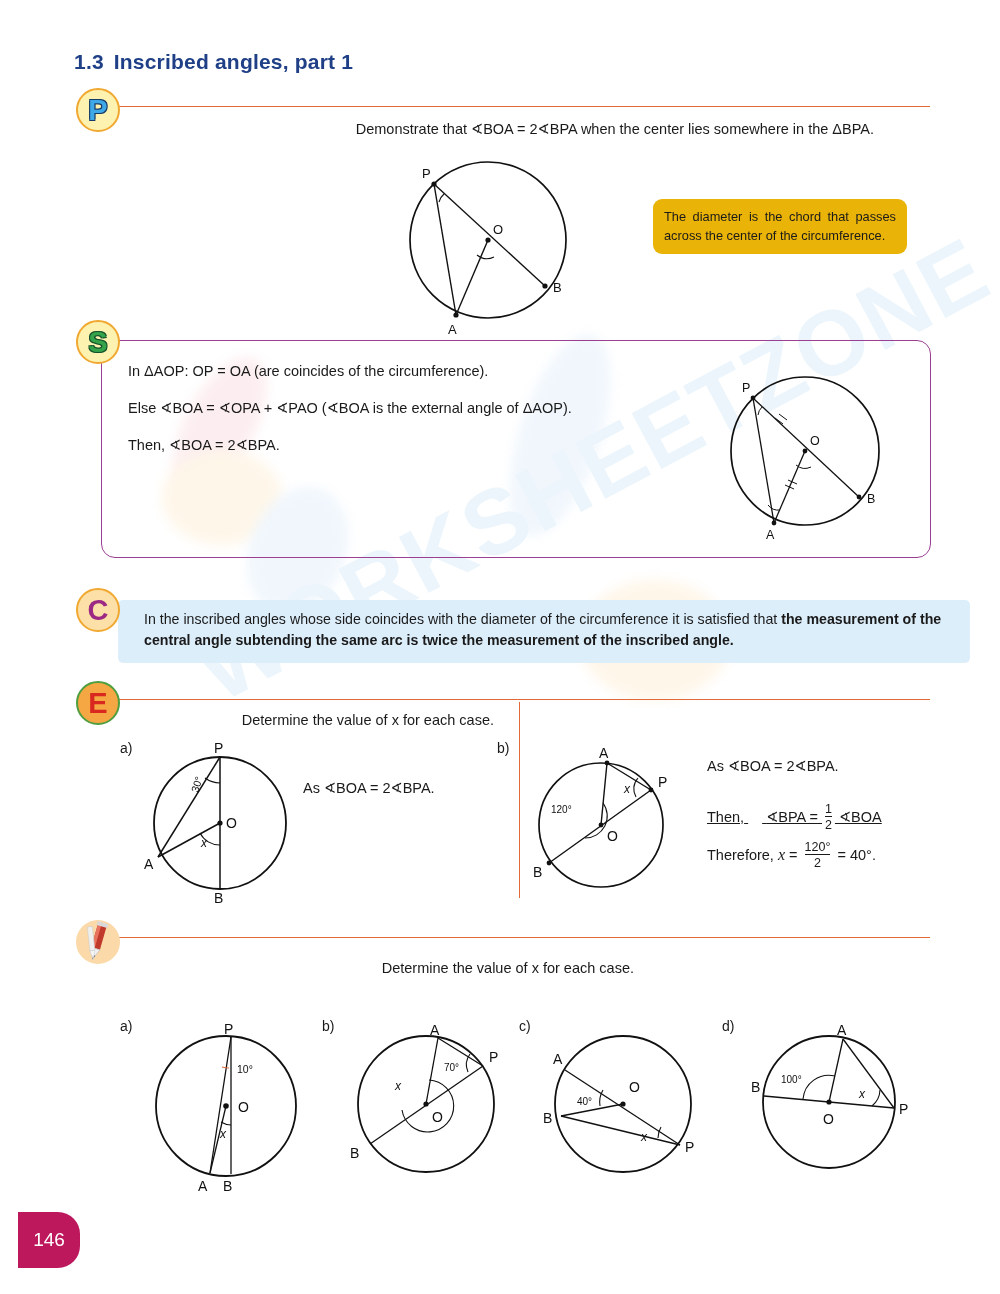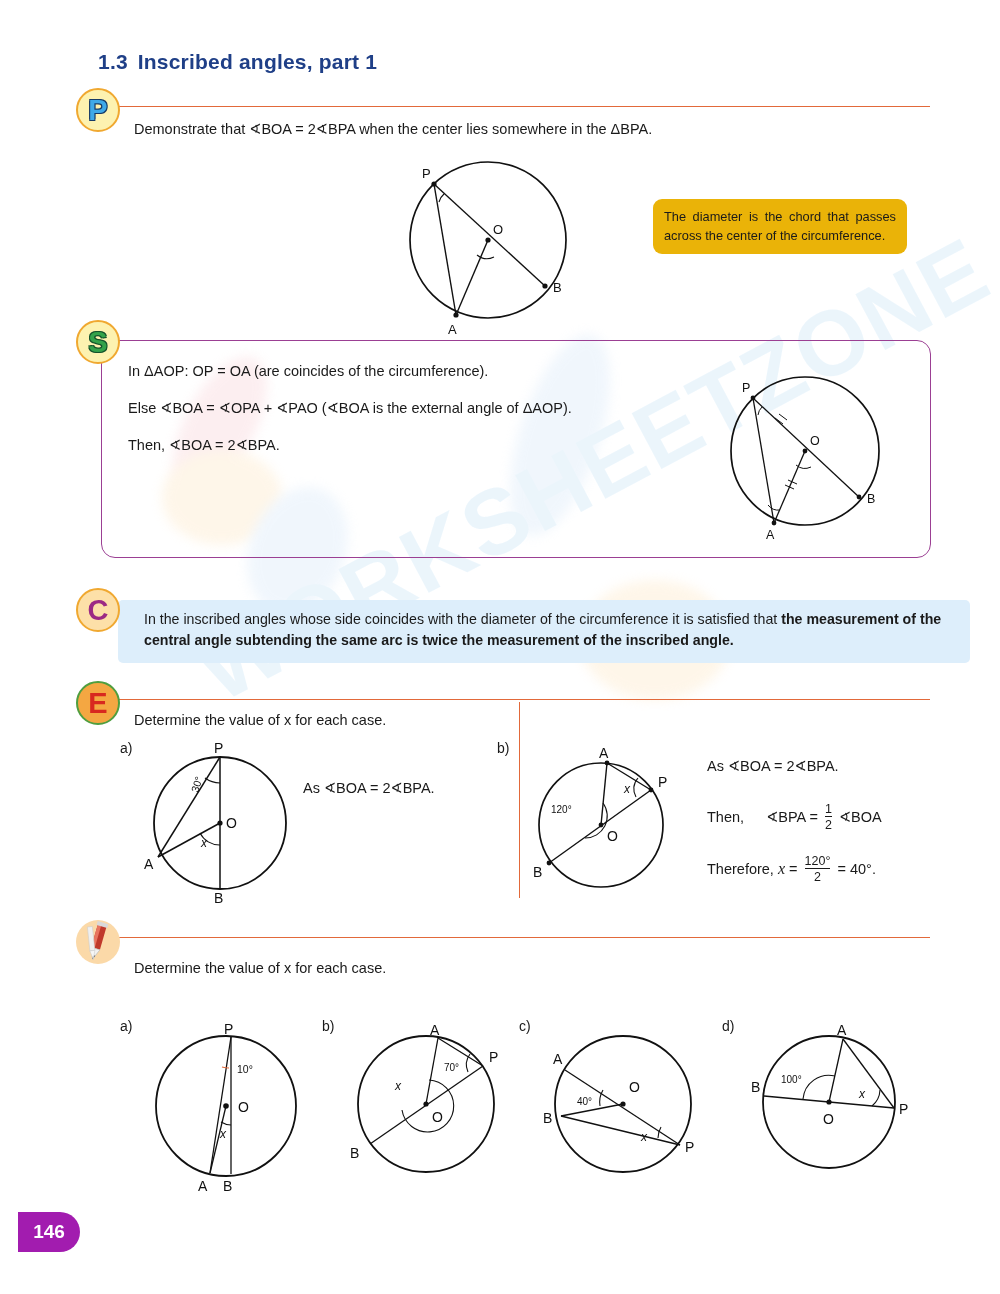--- a/index.html
+++ b/index.html
@@ -53,21 +53,20 @@
   
   .page { position: relative; z-index: 2; }
 
   .section-title {
     position: absolute;
     left: 74px; top: 50px;
     font-size: 21px;
     font-weight: 700;
     color: #1f3f87;
     letter-spacing: .2px;
-    margin-left: 24px;
   }
   .section-title .num { margin-right: 10px; }
 
   
   .badge {
     position: absolute;
     width: 40px; height: 40px;
     border-radius: 50%;
     display: flex; align-items: center; justify-content: center;
     font-weight: 800;
@@ -86,20 +85,21 @@
   }
   .rule-p { left: 118px; top: 106px; width: 812px; }
   .rule-e { left: 118px; top: 699px; width: 812px; }
   .rule-x { left: 118px; top: 937px; width: 812px; }
 
   .body-text {
     position: absolute;
     font-size: 14.5px;
     line-height: 1.55;
     color: #1a1a1a;
+    text-align: right;
   }
 
   .prompt-p   { left: 134px; top: 118px; width: 740px; }
   .ex-prompt-1{ left: 134px; top: 709px; width: 360px; }
   .ex-prompt-2{ left: 134px; top: 957px; width: 500px; }
 
   
   .tip-box {
     position: absolute;
     left: 653px; top: 199px;
@@ -184,26 +184,26 @@
     width: 44px; height: 44px;
     border-radius: 50%;
     background: #fbd9a8;
     z-index: 5;
   }
 
   
   .page-num {
     position: absolute;
     left: 18px; top: 1212px;
-    width: 62px; height: 40px;
-    background: #a21caf;
+    width: 62px; height: 56px;
+    background: #be185d;
     border-radius: 0 22px 22px 0;
     color: #ffffff;
     font-size: 19px;
-    display: flex; align-items: center; justify-content: center; font-weight: bold;
+    display: flex; align-items: center; justify-content: center;
   }
 
   svg { overflow: visible; }
   .fig { position: absolute; }
   .fig text { font-family: "Liberation Sans", sans-serif; fill:#111; }
 </style>
 </head>
 <body>
 
 <div class="watermark">
@@ -330,21 +330,21 @@
     <path d="M 109 52 A 16 16 0 0 1 111 33" fill="none" stroke="#111" stroke-width="1.1"></path>
     <text x="72" y="13" font-size="14">A</text>
     <text x="131" y="42" font-size="14">P</text>
     <text x="80" y="96" font-size="14">O</text>
     <text x="6" y="132" font-size="14">B</text>
     <text x="24" y="68" font-size="10">120°</text>
     <text x="97" y="48" font-size="12" font-style="italic" font-family="Liberation Serif, serif">x</text>
   </svg>
   <div class="work" style="left:707px; top:752px; line-height:2.0;">
     <div style="margin-bottom:22px;">As     ∢BOA = 2∢BPA.</div>
-    <div style="margin-bottom:20px;">
+    <div style="margin-bottom:6px;text-decoration:underline;">
       <span>Then,</span>
       <span style="display:inline-block;width:14px;"></span>
       <span>∢BPA =</span>
       <span class="frac">
         <span class="num">1</span>
         <span class="den">2</span>
       </span>
       <span>∢BOA</span>
     </div>
     <div>

